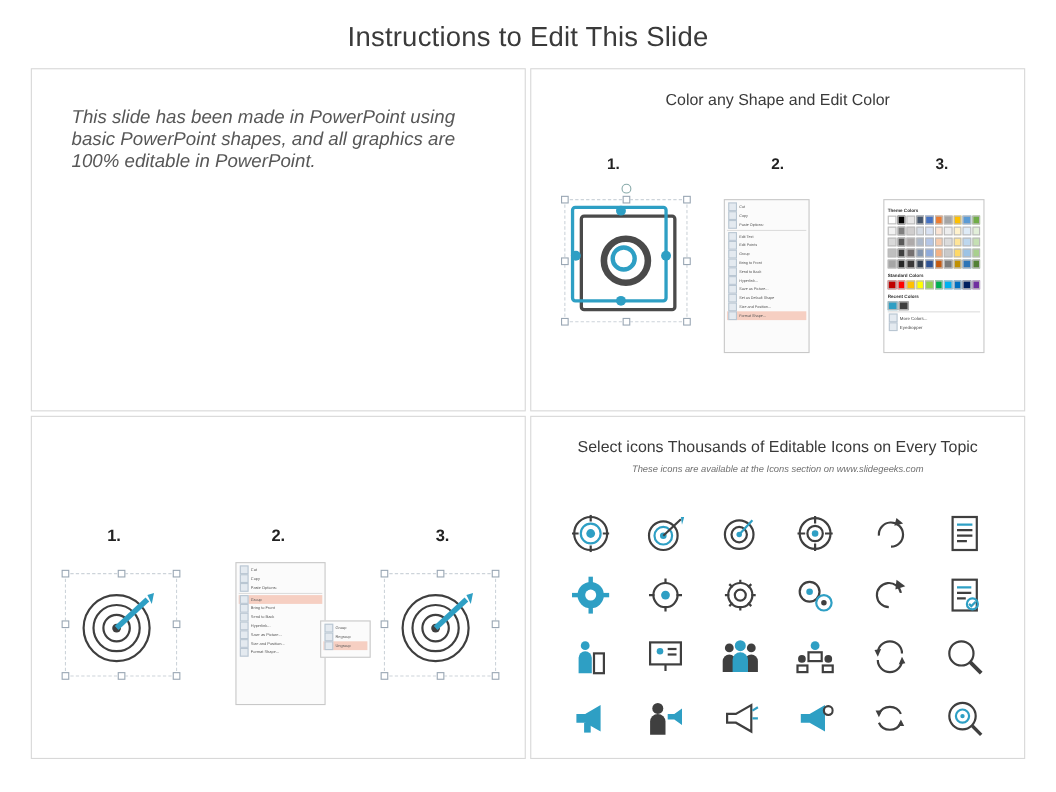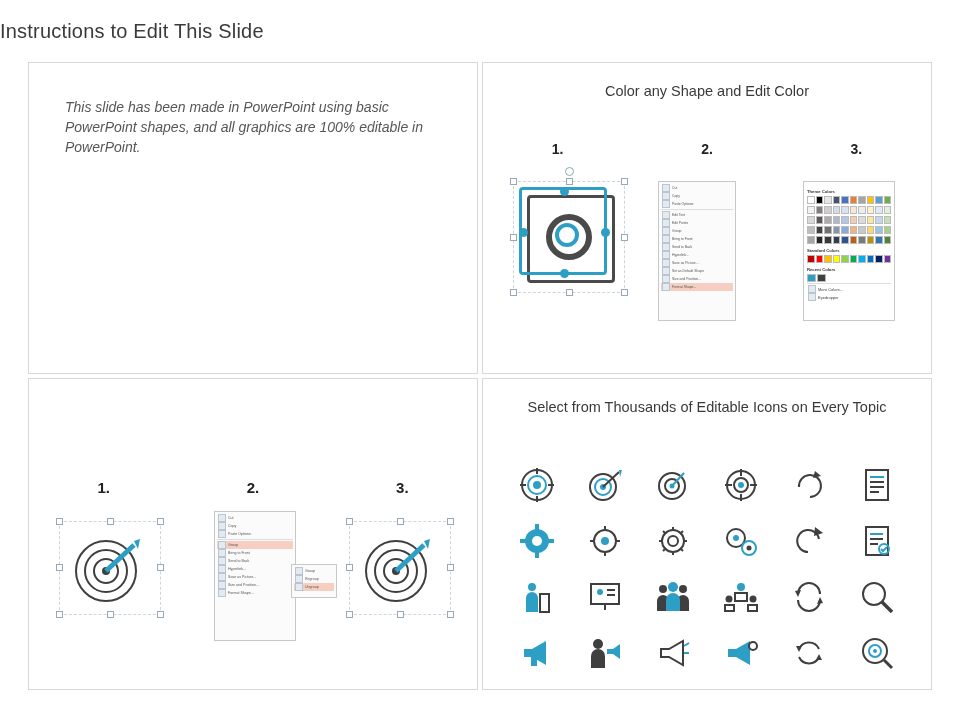--- a/index.html
+++ b/index.html
@@ -5,22 +5,22 @@
   html,body{margin:0;padding:0;}
   body{
     width:960px;height:720px;
     background:#ffffff;
     font-family:"Liberation Sans", sans-serif;
     color:#3b3b3b;
     overflow:hidden;
   }
   .slide{position:relative;width:960px;height:720px;box-sizing:border-box;}
   .title{
-    text-align:left;
-    font-size:20px;
+    text-align:center;
+    font-size:25px;
     color:#3a3a3a;
     padding-top:20px;
     letter-spacing:0.2px;
   }
   .grid{
     position:absolute;
     left:28px; top:62px;
     width:904px; height:628px;
     display:grid;
     grid-template-columns:450px 450px;
@@ -42,21 +42,21 @@
   .panel-sub{
     text-align:center;
     font-size:8.5px;
     font-style:italic;
     color:#6f6f6f;
     margin-top:6px;
   }
   .body-text{
     margin:34px 36px 0 36px;
     font-style:italic;
-    font-size:14px;
+    font-size:17px;
     line-height:20px;
     color:#575757;
   }
   .body-text.second{margin-top:22px;}
 
   
   .nums{
     position:absolute;
     left:0;right:0;
     display:flex;
@@ -445,21 +445,22 @@
         <div class="sel" style="left:100px;top:-1px;"></div>
         <div class="sel" style="left:-1px;top:45px;"></div>
         <div class="sel" style="left:100px;top:45px;"></div>
         <div class="sel" style="left:-1px;top:92px;"></div>
         <div class="sel" style="left:50px;top:92px;"></div>
         <div class="sel" style="left:100px;top:92px;"></div>
       </div>
     </div>
 
     <div class="panel">
-      <div class="panel-title">Select from Thousands of Editable Icons on Every Topic</div>
+      <div class="panel-title">Select icons Thousands of Editable Icons on Every Topic</div>
+      <div class="panel-sub">These icons are available  at the Icons section on  www.slidegeeks.com</div>
 
       <div class="icon-grid">
 
         <div class="icon-cell">
           <svg width="34" height="34" viewBox="0 0 34 34">
             <circle cx="17" cy="17" r="15" class="st-dark"></circle>
             <circle cx="17" cy="17" r="9" class="st-teal"></circle>
             <circle cx="17" cy="17" r="4" class="teal"></circle>
             <line x1="17" y1="0" x2="17" y2="6" class="st-dark"></line>
             <line x1="17" y1="28" x2="17" y2="34" class="st-dark"></line>

